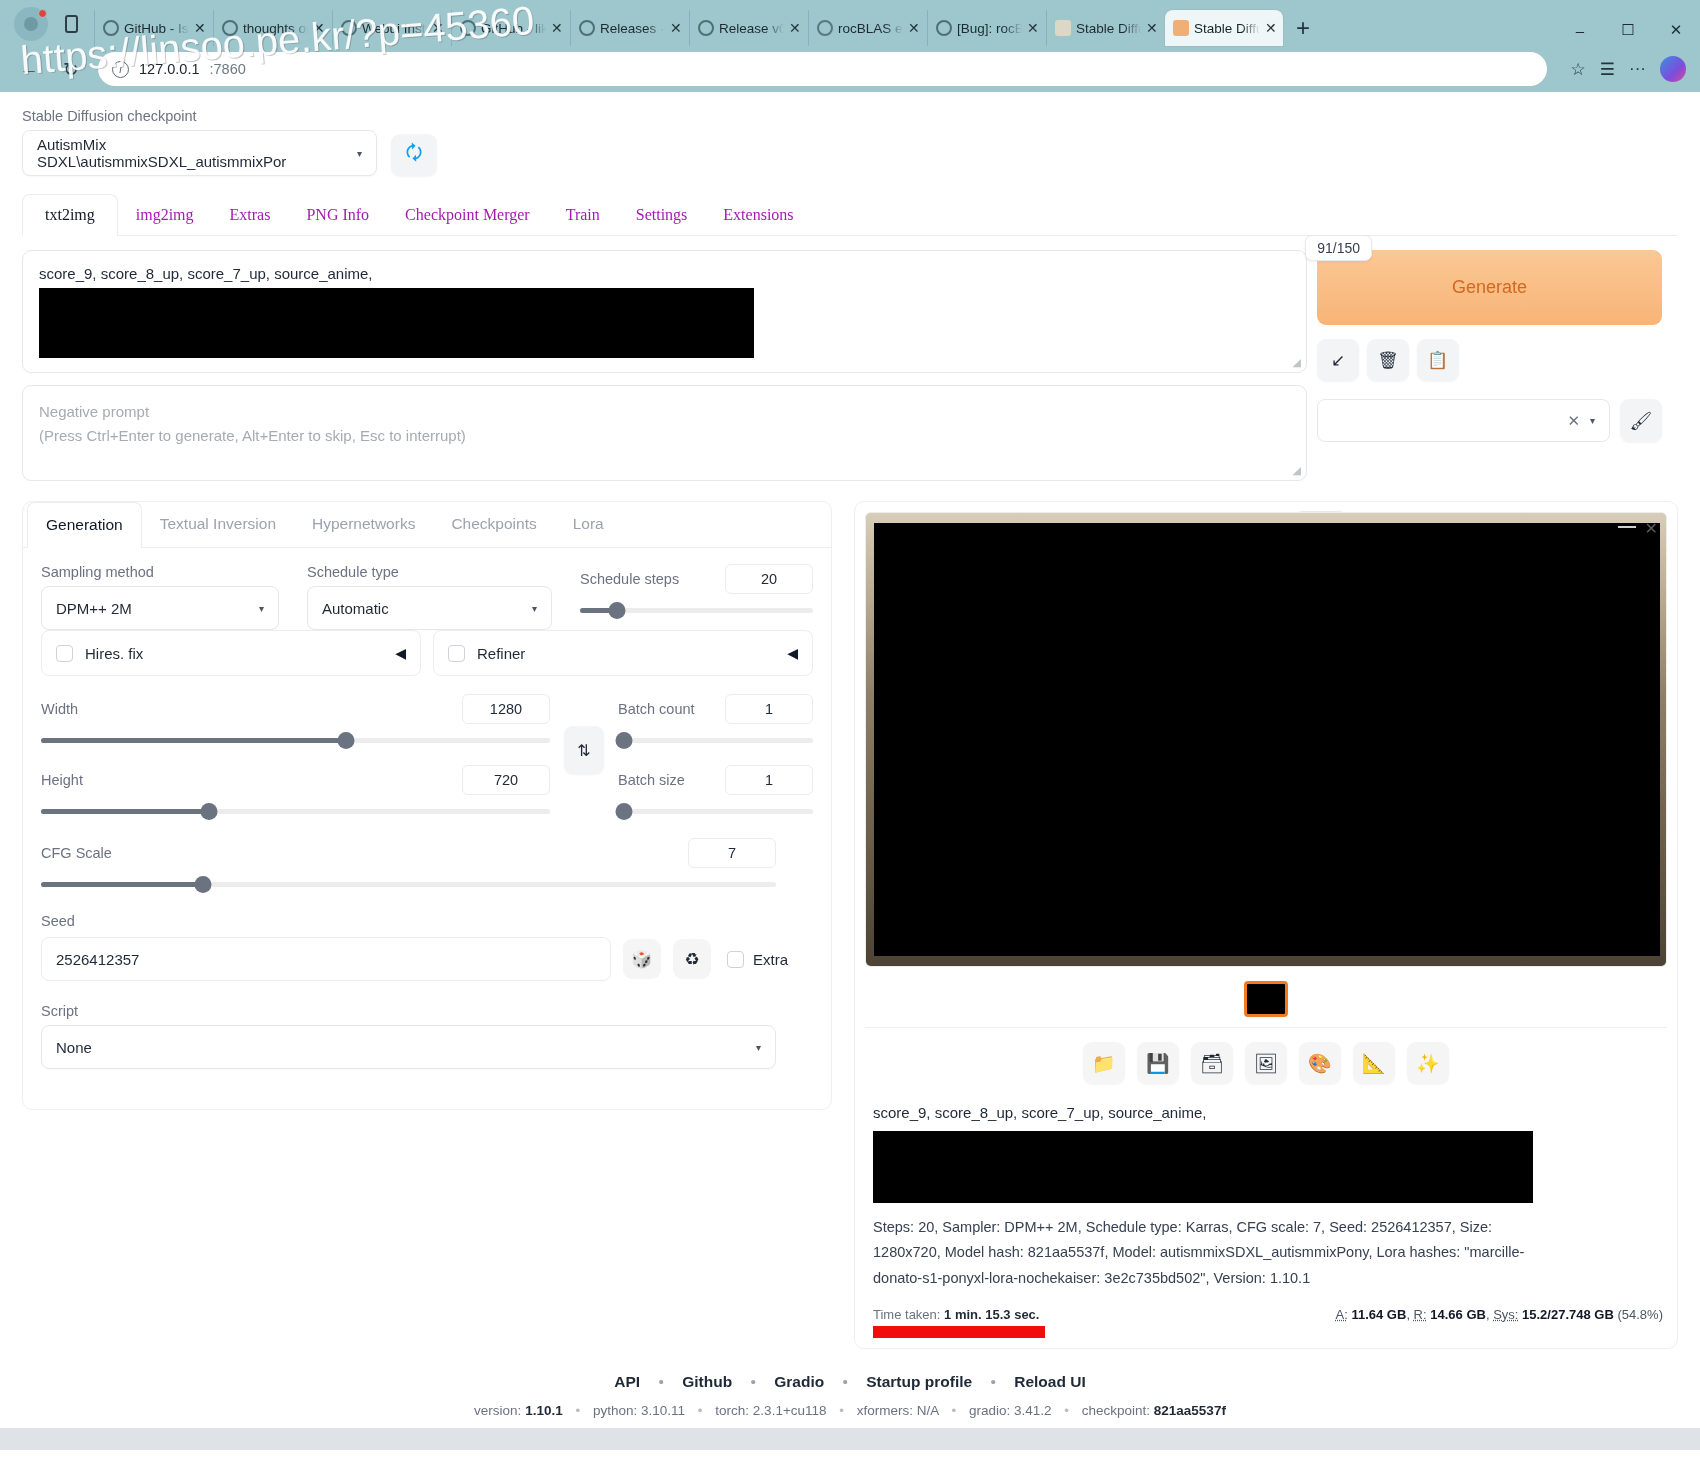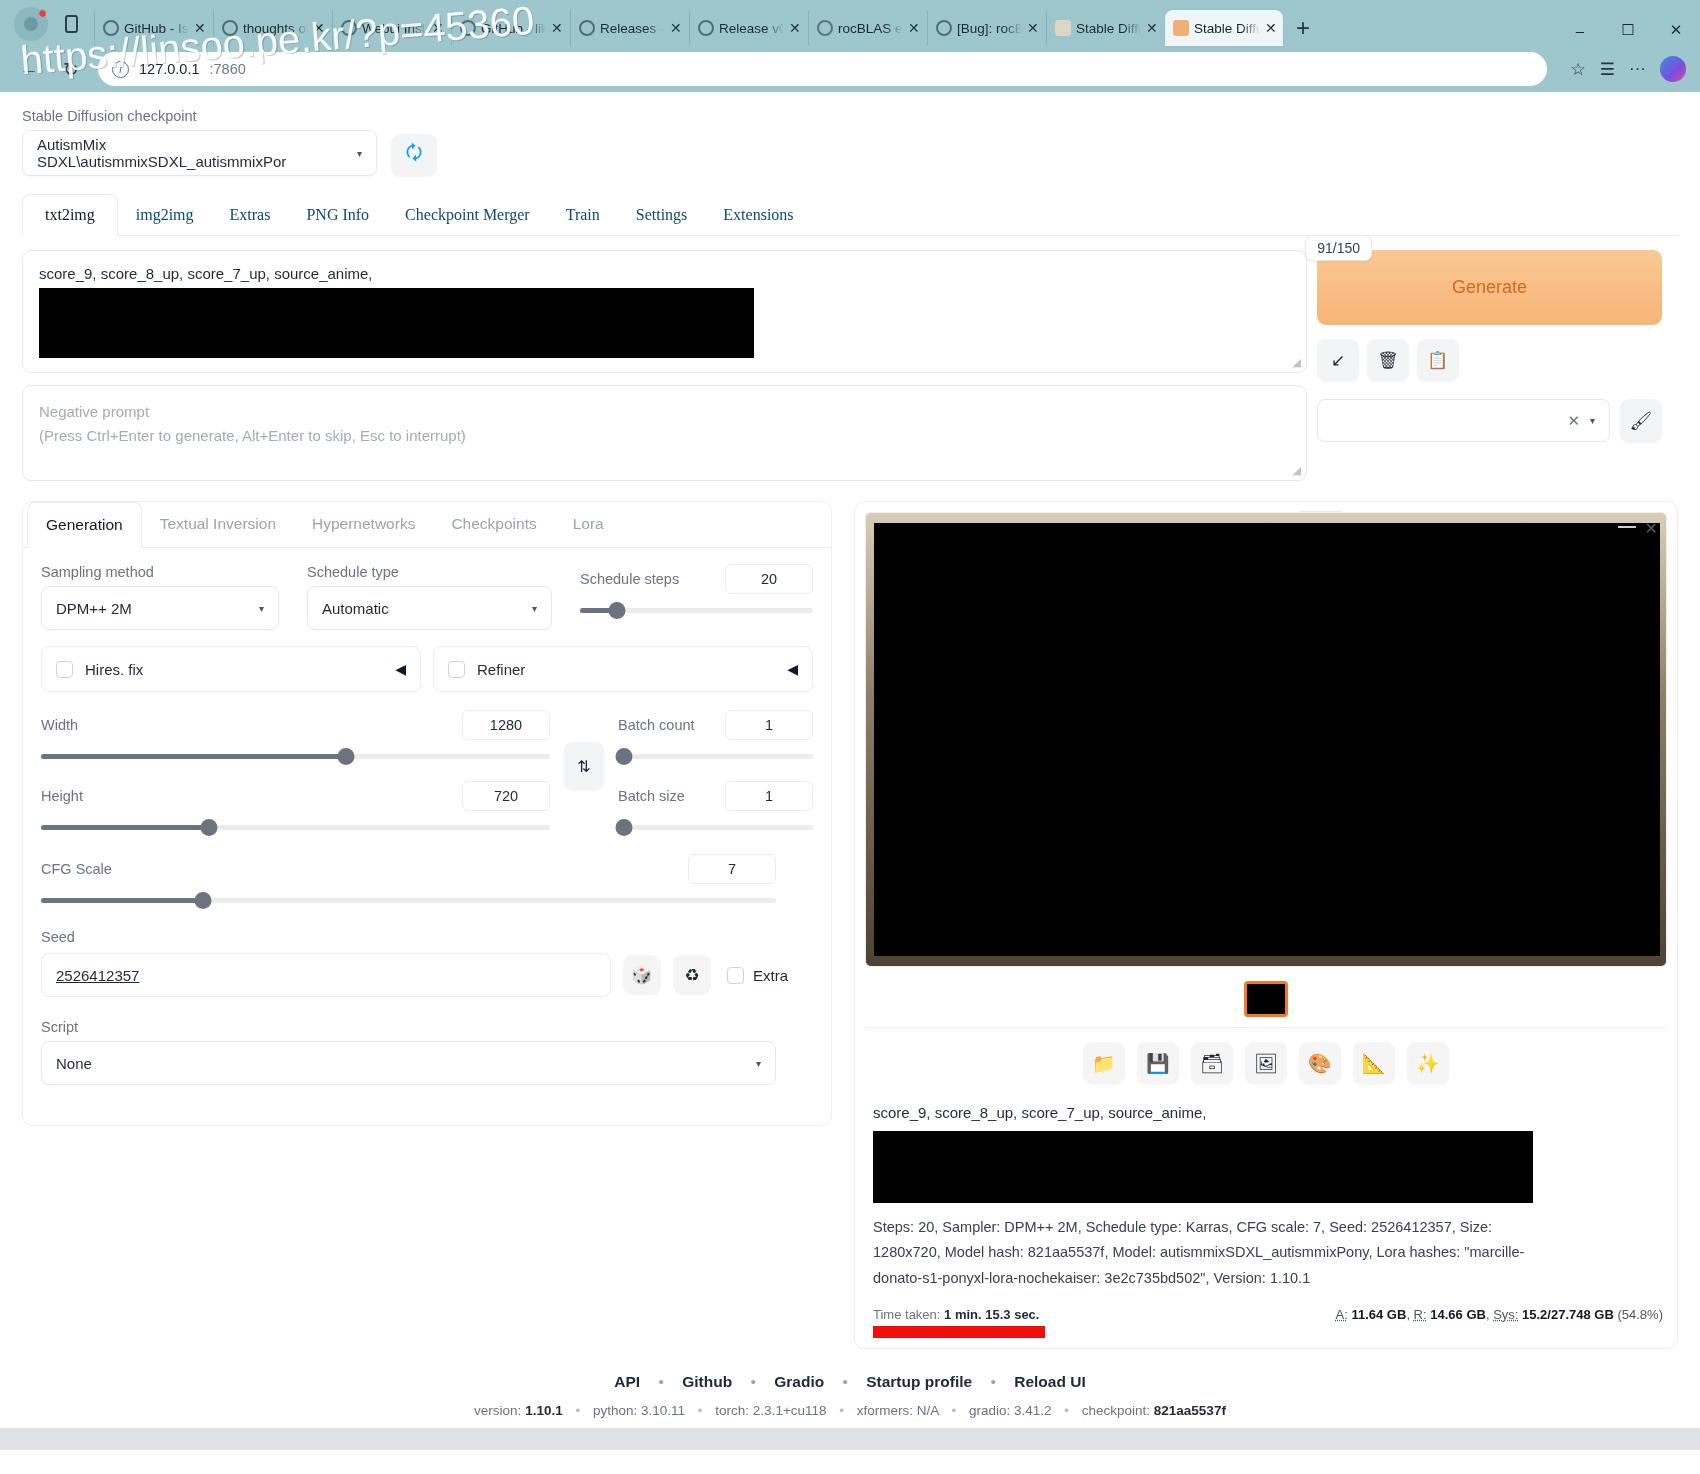--- a/index.html
+++ b/index.html
@@ -97,21 +97,21 @@
   }
   .caret { font-size:10px; color:#4b5563; }
   .refresh-btn {
     width:46px;height:42px;border-radius:9px;background:#f3f4f6;
     display:flex;align-items:center;justify-content:center;
     box-shadow:0 1px 2px rgba(0,0,0,.05);
   }
   .refresh-glyph { color:#14a1f0; font-size:19px; }
 
   .maintabs { display:flex; align-items:flex-end; gap:0; border-bottom:1px solid #ececec; margin-bottom:14px;font-family:Liberation Serif, serif;}
-  .maintab { padding:11px 18px; font-size:16px; color:#0c4a6e; }
+  .maintab { padding:11px 18px; font-size:16px; color:#a21caf; }
   .maintab.active {
     color:#111827; background:#fff; border:1px solid #ececec; border-bottom:1px solid #fff;
     border-radius:8px 8px 0 0; margin-bottom:-1px; padding:11px 22px;
   }
 
   .prompt-area { display:flex; gap:10px; align-items:flex-start; }
   .prompt-col { flex:1 1 auto; max-width:1285px; position:relative;}
   .prompt-box {
     border:1px solid #e5e7eb; border-radius:9px; background:#fff;
     min-height:120px; padding:14px 16px; position:relative; font-size:15px;
@@ -168,21 +168,21 @@
   }
   .numbox {
     width:88px;height:30px;border:1px solid #ececec;border-radius:6px;background:#fff;
     display:flex;align-items:center;justify-content:center;font-size:14.5px;color:#1f2937;
   }
   .slider { position:relative; height:18px; display:flex; align-items:center; }
   .track { height:5px; border-radius:3px; background:#ececec; width:100%; }
   .fill { position:absolute; left:0; height:5px; border-radius:3px; background:#6b7280; }
   .knob { position:absolute; width:17px;height:17px;border-radius:50%;background:#6b7280; transform:translateX(-50%); }
 
-  .toggles { display:flex; gap:12px; margin-top:16px;}
+  .toggles { display:flex; gap:12px; }
   .togglebox {
     flex:1; height:46px; border:1px solid #ededed; border-radius:8px; background:#fff;
     display:flex;align-items:center; padding:0 14px; gap:12px; font-size:15px;
   }
   .chk { width:17px;height:17px;border:1px solid #cfd3d8;border-radius:4px;background:#fff;}
   .tri { margin-left:auto; font-size:14px; color:#111827; }
 
   .wh-wrap { display:flex; gap:14px; margin-top:18px; align-items:flex-start;}
   .wh-left { flex:1; }
   .swap-btn { width:40px;height:48px;border-radius:9px;background:#f3f4f6;display:flex;align-items:center;justify-content:center;font-size:16px;margin-top:32px;box-shadow:0 1px 2px rgba(0,0,0,.05);}
@@ -498,21 +498,21 @@
           <div class="slider">
             <div class="track"></div>
             <div class="fill" style="width:22%;"></div>
             <div class="knob" style="left:22%;"></div>
           </div>
         </div>
 
         <div style="margin-top:20px;">
           <span class="lbl">Seed</span>
           <div class="seedrow">
-            <div class="seed-input" style="max-width:570px;text-decoration:underline;">
+            <div class="seed-input" style="max-width:570px;">
               <span>2526412357</span>
             </div>
             <div class="ico-btn">
               <span>🎲</span>
             </div>
             <div class="ico-btn">
               <span>♻</span>
             </div>
             <div class="extra-chk">
               <span class="chk"></span>

